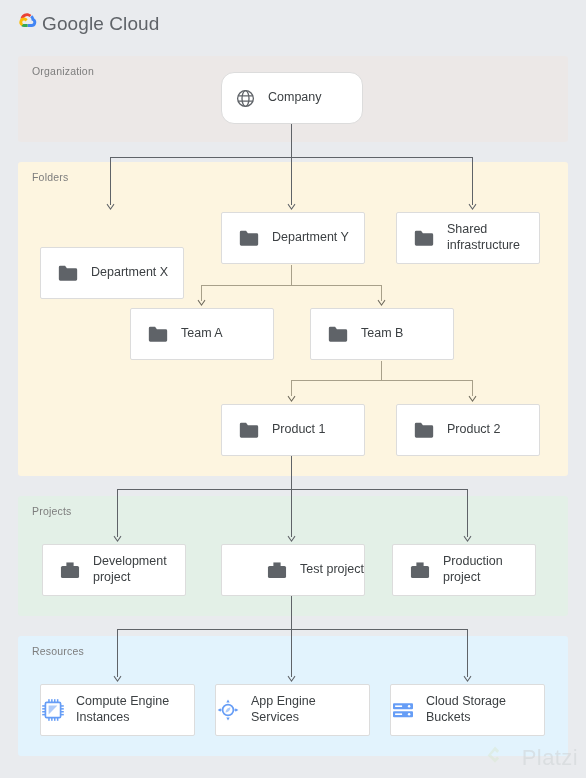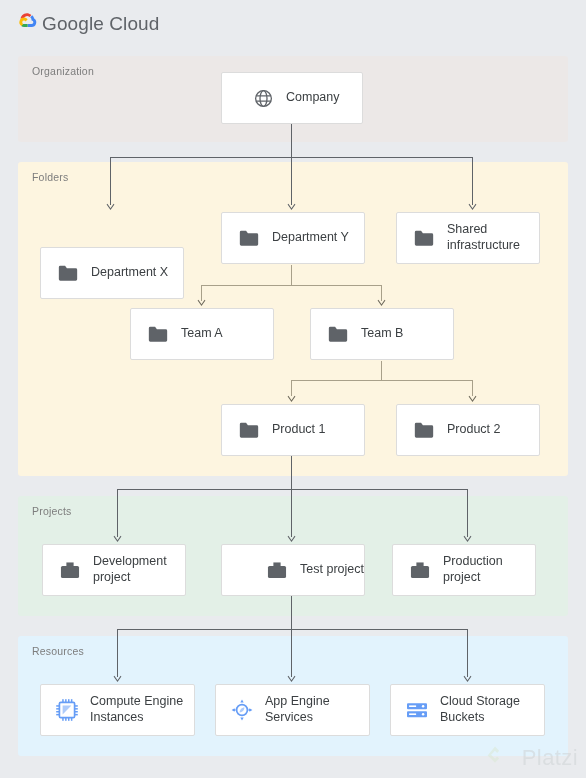--- a/index.html
+++ b/index.html
@@ -30,24 +30,24 @@
   .node{
     position:absolute;background:#ffffff;border:1px solid #dcdcdc;border-radius:2px;
     display:flex;align-items:center;box-sizing:border-box;
   }
   .node .ico{flex:0 0 auto;display:flex;align-items:center;justify-content:center;}
   .node .lbl{font-size:12.5px;color:#3c4043;line-height:1.25;white-space:pre-line;}
 
   .n-wide{width:144px;height:52px;padding-left:16px;}
   .n-wide .ico{width:22px;height:22px;margin-right:12px;}
 
-  .n-company{width:142px;height:52px;padding-left:31px;}
+  .n-company{width:142px;height:52px;padding-left:13px;border-radius:13px;}
   .n-company .ico{width:21px;height:21px;margin-right:12px;}
 
-  .n-res{width:155px;height:52px;padding-left:14px;}
+  .n-res{width:155px;height:52px;}
   .n-res .ico{width:24px;height:24px;margin-right:11px;}
 
   
   .ln{position:absolute;background:#5f6368;}
   .ln.v{width:1.4px;}
   .ln.h{height:1.4px;}
   .ln.tan{background:#a8a08a;}
   .arw{position:absolute;width:9px;height:7px;}
   .arw svg{display:block;}
 

